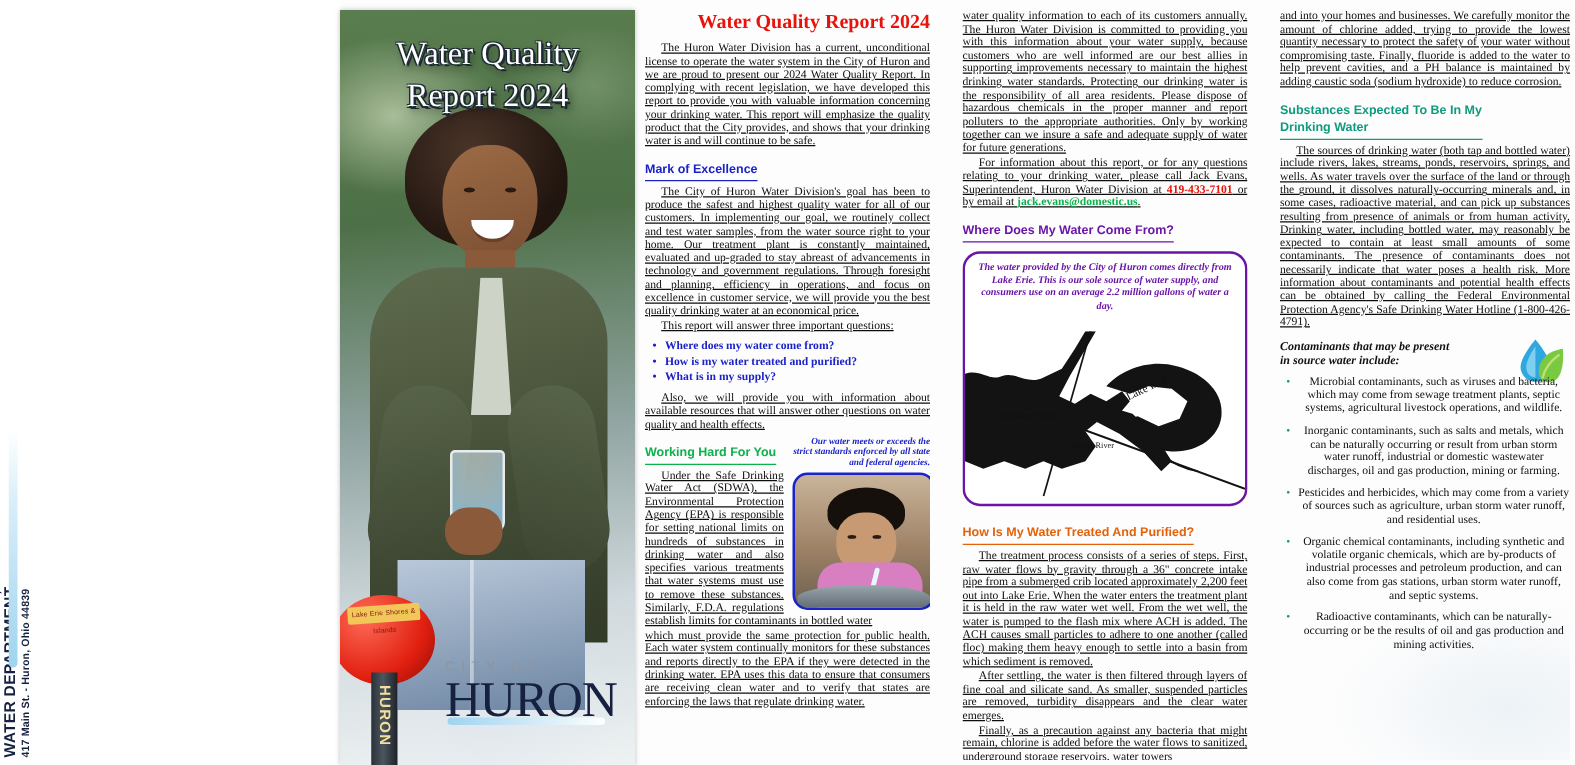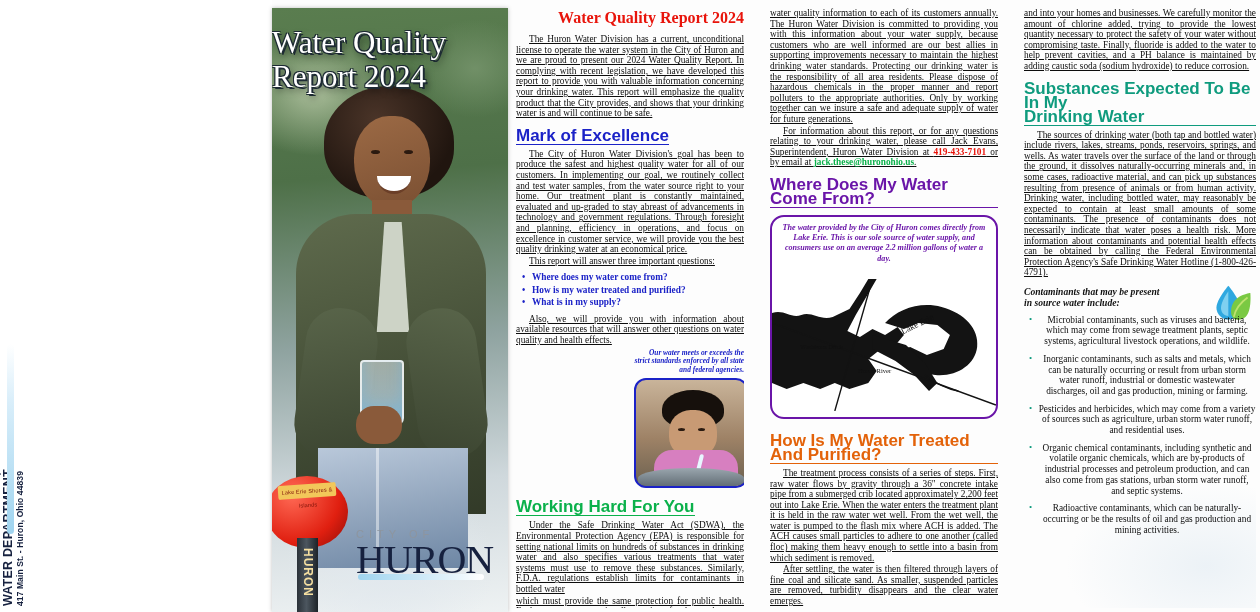--- a/index.html
+++ b/index.html
@@ -25,22 +25,22 @@
 
   
   .cover{position:absolute;left:272px;top:8px;width:236px;height:604px;overflow:hidden;
      background:linear-gradient(175deg,#5a7d4f 0%,#4e7048 28%,#8fa3a0 55%,#cfd8dc 78%,#eef2f3 100%);
      box-shadow:0 0 4px rgba(0,0,0,.25);}
   .cover-blurbg{position:absolute;inset:0;
      background:
        radial-gradient(ellipse 120px 90px at 18% 14%, rgba(183,200,166,.85), transparent 70%),
        radial-gradient(ellipse 90px 70px at 86% 10%, rgba(120,150,110,.8), transparent 70%),
        radial-gradient(ellipse 140px 120px at 50% 92%, rgba(225,232,238,.95), transparent 75%);}
-  .cover-title{position:absolute;left:0;right:0;top:18px;z-index:6;
-     font-family:"Liberation Serif",serif;font-size:31px;line-height:34px;color:#ffffff;
+  .cover-title{position:absolute;left:0;right:0;top:18px;text-align:center;z-index:6;
+     font-family:"Liberation Serif",serif;font-size:26px;line-height:34px;color:#ffffff;
      text-shadow:2px 2px 0 #1d2a33, -1px -1px 0 #1d2a33, 1px -1px 0 #1d2a33, -1px 1px 0 #1d2a33, 3px 4px 7px rgba(0,0,0,.55);}
 
   
   .fig{position:absolute;z-index:4;}
   .fig-hair{left:52px;top:78px;width:130px;height:112px;border-radius:50% 50% 44% 44%;
      background:radial-gradient(circle at 40% 30%,#4a3428,#20150f 72%);}
   .fig-face{left:82px;top:108px;width:76px;height:92px;border-radius:46% 46% 50% 50%;
      background:linear-gradient(160deg,#9c6a45,#7a4f32);}
   .fig-eye{width:9px;height:4px;border-radius:50%;background:#2b1a10;}
   .fig-eye.l{left:99px;top:142px;}
@@ -89,21 +89,21 @@
   .col1{left:0;}
   .col2{left:254px;}
   .col3{left:508px;width:232px;}
 
   .masthead{font-family:"Liberation Serif",serif;font-weight:bold;font-size:16px;
      color:#e8140b;text-align:right;margin:0 0 7px 0;line-height:19px;}
   p.body{font-family:"Liberation Serif",serif;font-size:9.3px;line-height:10.6px;
      text-align:justify;margin:0 0 1px 0;text-indent:13px;color:#0d0d0d;
      -webkit-hyphens:auto;hyphens:auto;text-decoration:underline;}
   p.body.noind{text-indent:0;}
-  h2.sec{font-family:"Liberation Sans",sans-serif;font-weight:bold;font-size:17px;
+  h2.sec{font-family:"Liberation Sans",sans-serif;font-weight:bold;font-size:10px;
      margin:9px 0 4px 0;padding-bottom:1px;display:inline-block;line-height:14px;}
   h2.blue{color:#1b22c7;border-bottom:1.6px solid #1b22c7;}
   h2.green{color:#0bb14b;border-bottom:1.6px solid #0bb14b;}
   h2.orange{color:#e36209;border-bottom:1.6px solid #e36209;}
   h2.purple{color:#6a15a8;border-bottom:1.6px solid #6a15a8;}
   h2.teal{color:#0f9b7e;border-bottom:1.6px solid #0f9b7e;}
   .sechold{display:block;}
   ul.qs{margin:5px 0 5px 0;padding-left:16px;list-style:none;}
   ul.qs li{font-family:"Liberation Serif",serif;font-weight:bold;font-size:9.3px;line-height:12.5px;color:#1b22c7;position:relative;}
   ul.qs li:before{content:"\2022";position:absolute;left:-10px;color:#1b22c7;}
@@ -239,21 +239,21 @@
       </div>
 
       <span class="sechold"><h2 class="sec green">Working Hard For You</h2></span>
       <p class="body">Under the Safe Drinking Water Act (SDWA), the Environmental Protection Agency (EPA) is responsible for setting national limits on hundreds of substances in drinking water and also specifies various treatments that water systems must use to remove these substances. Similarly, F.D.A. regulations establish limits for contaminants in bottled water</p>
       <p class="body noind">which must provide the same protection for public health. Each water system continually monitors for these substances and reports directly to the EPA if they were detected in the drinking water. EPA uses this data to ensure that consumers are receiving clean water and to verify that states are enforcing the laws that regulate drinking water.</p>
 
     </div>
 
     <div class="col col2">
       <p class="body noind">water quality information to each of its customers annually. The Huron Water Division is committed to providing you with this information about your water supply, because customers who are well informed are our best allies in supporting improvements necessary to maintain the highest drinking water standards. Protecting our drinking water is the responsibility of all area residents. Please dispose of hazardous chemicals in the proper manner and report polluters to the appropriate authorities. Only by working together can we insure a safe and adequate supply of water for future generations.</p>
-      <p class="body"><span>For information about this report, or for any questions relating to your drinking water, please call Jack Evans, Superintendent, Huron Water Division at </span><span class="phone">419-433-7101</span><span> or by email at </span><span class="mail">jack.these@huronohio.us</span><span>.</span></p>
+      <p class="body"><span>For information about this report, or for any questions relating to your drinking water, please call Jack Evans, Superintendent, Huron Water Division at </span><span class="phone">419-433-7101</span><span> or by email at </span><span class="mail">jack.evans@domestic.us</span><span>.</span></p>
 
       <span class="sechold"><h2 class="sec purple">Where Does My Water Come From?</h2></span>
 
       <div class="mapbox">
         <div class="map-lead">The water provided by the City of Huron comes directly from Lake Erie. This is our sole source of water supply, and consumers use on an average 2.2 million gallons of water a day.</div>
         <svg class="map-svg" viewBox="0 0 214 132" preserveAspectRatio="none">
           <path d="M0,34 C12,30 18,40 28,36 C38,32 46,42 58,38 L74,30 L84,14 L92,0 L100,0 L90,18 L80,36 L72,52 L84,58 L96,50 L108,56 L120,48 L126,56 L118,66 L104,70 L92,80 L100,92 L92,104 L74,110 L60,104 L46,110 L30,104 L14,110 L0,104 Z" fill="#131313"></path>
           <path d="M108,44 C120,30 142,22 162,28 C184,34 198,50 196,68 C194,86 176,98 156,96 C138,94 124,84 118,72 L132,68 L148,76 L164,70 L170,56 L158,46 L140,44 L126,50 Z" fill="#131313"></path>
           <path d="M96,56 L128,66 L146,84 L158,104 L150,112 L136,96 L118,82 L96,70 Z" fill="#131313"></path>
           <line x1="0" y1="44" x2="214" y2="126" stroke="#131313" stroke-width="1.6"></line>

